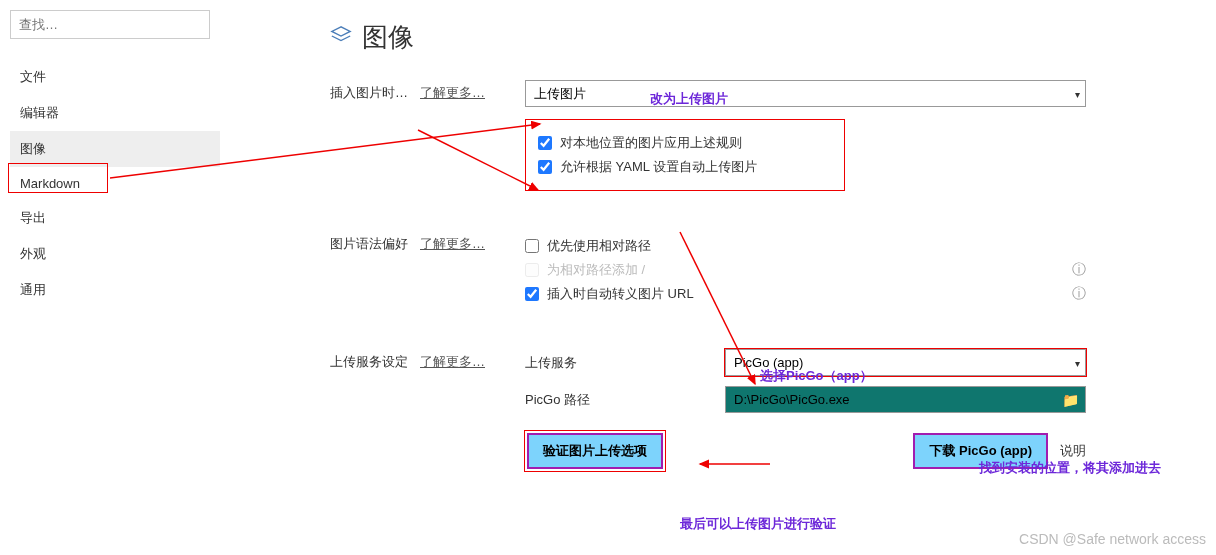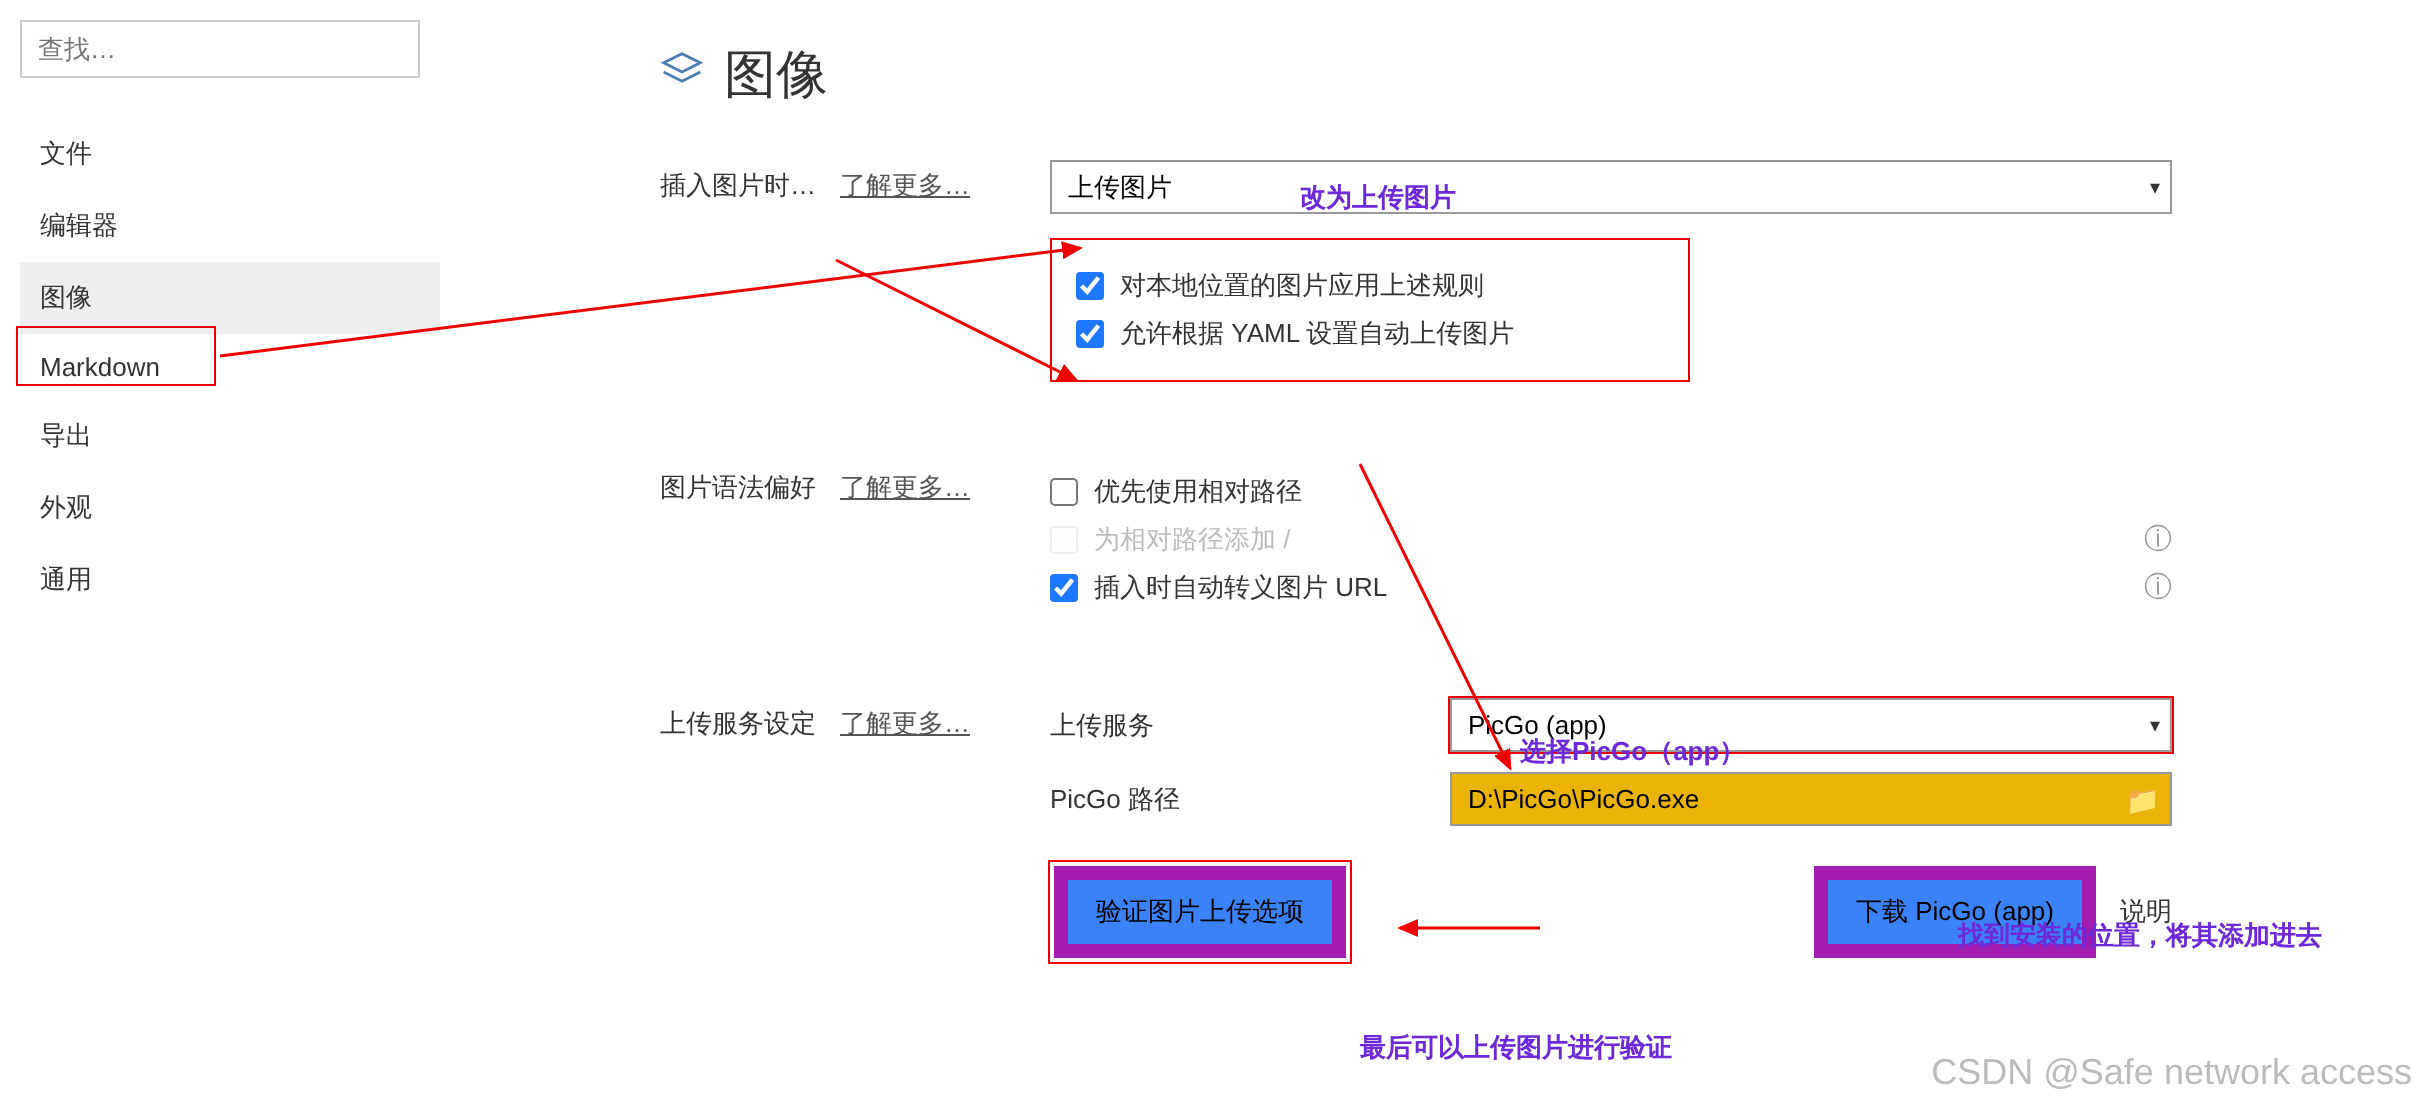--- a/index.html
+++ b/index.html
@@ -28,26 +28,26 @@
 .checkbox-group { padding: 8px 12px; margin-top: 12px; position: relative; }
 .cb-row { display: flex; align-items: center; margin: 6px 0; }
 .cb { width: 14px; height: 14px; margin-right: 8px; accent-color: #1e78ff; }
 .cb.disabled { opacity: 0.4; }
 .cb-label { color: #333; }
 .cb-label.disabled { color: #bbb; }
 .help-icon { margin-left: auto; color: #999; font-size: 14px; }
 .row2 { display: flex; align-items: center; margin-bottom: 10px; }
 .row2-label { width: 200px; color: #333; flex-shrink: 0; }
 .row2-control { flex: 1; position: relative; }
-.text-input { width: 100%; padding: 5px 28px 5px 8px; border: 1px solid #999; background: #eab308; font-size: 13px; }
+.text-input { width: 100%; padding: 5px 28px 5px 8px; border: 1px solid #999; background: #0f766e; font-size: 13px; }
 .folder-icon { position: absolute; right: 6px; top: 50%; transform: translateY(-50%); font-size: 14px; }
-.btn { padding: 7px 14px; border: 7px solid #a21caf; background: #3b82f6; cursor: pointer; font-size: 13px; }
+.btn { padding: 7px 14px; border: 2px solid #a21caf; background: #7dd3fc; cursor: pointer; font-size: 13px; font-weight: bold; }
 .link-txt { margin-left: 12px; cursor: pointer; }
 .anno { color: #6d28d9; font-weight: bold; font-size: 13px; position: absolute; }
-.watermark { position: absolute; right: 10px; bottom: 8px; color: #bbb; font-size: 18px; }
+.watermark { position: absolute; right: 10px; bottom: 8px; color: #bbb; font-size: 14px; }
 svg.arrow { position: absolute; pointer-events: none; }
 .section2 { margin-top: 40px; }
 .section3 { margin-top: 40px; }
 .validate-row { margin-top: 18px; display: flex; align-items: center; }
 .validate-box { outline: 1.5px solid #e00; padding: 2px; display: inline-block; }
 .download-row { display: flex; align-items: center; }
 .upload-select-box { outline: 1.5px solid #e00; }
 </style>
 </head>
 <body>

